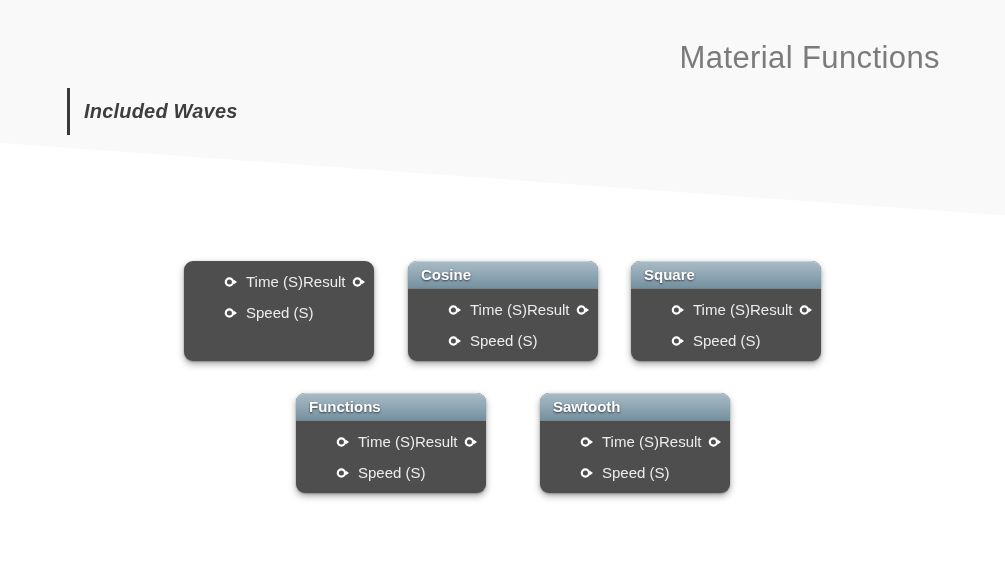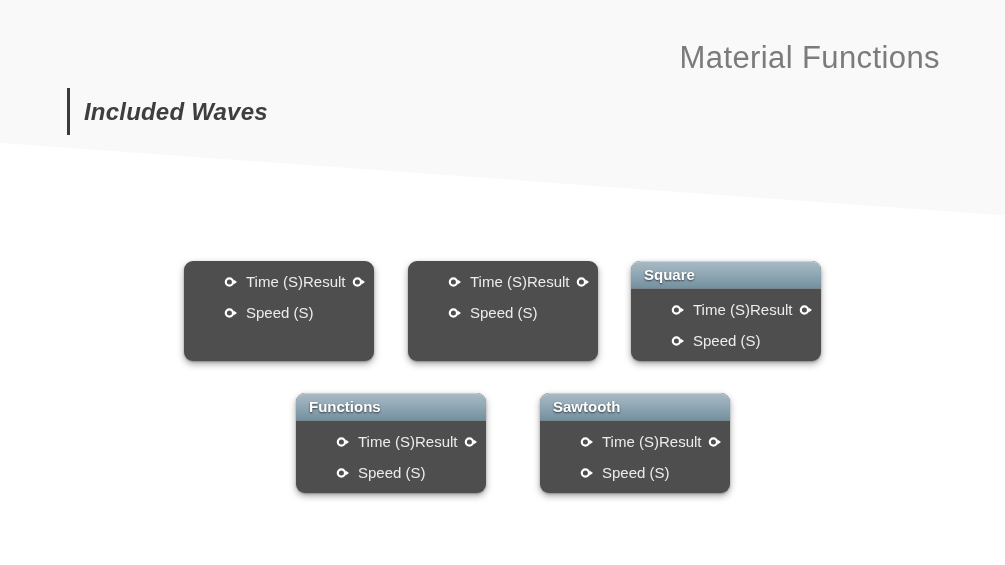--- a/index.html
+++ b/index.html
@@ -51,21 +51,21 @@
     display: flex;
     align-items: center;
   }
   .section-heading-bar {
     width: 3px;
     height: 47px;
     background: #3a3a3a;
     margin-right: 14px;
   }
   .section-heading {
-    font-size: 24px;
+    font-size: 20px;
     font-style: italic;
     font-weight: 600;
     color: var(--heading-text, #3e3e3e);
     letter-spacing: 0.2px;
     white-space: nowrap;
   }
 
   
   .node-card {
     position: absolute;
@@ -157,20 +157,21 @@
               <circle cx="5.4" cy="6" r="3.6" fill="none" stroke="#fff" stroke-width="2.2"></circle>
               <path d="M9.6 3.6 L13 6 L9.6 8.4 Z" fill="#fff"></path>
             </svg>
           <span class="pin-label">Speed (S)</span>
         </span>
       </div>
     </div>
   </div>
 
   <div class="node-card pos-1">
+    <div class="node-header">Cosine</div>
     <div class="node-body">
       <div class="pin-row spread">
         <span class="pin-group in-group">
           <svg class="pin-icon" width="15" height="12" viewBox="0 0 15 12">
               <circle cx="5.4" cy="6" r="3.6" fill="none" stroke="#fff" stroke-width="2.2"></circle>
               <path d="M9.6 3.6 L13 6 L9.6 8.4 Z" fill="#fff"></path>
             </svg>
           <span class="pin-label">Time (S)</span>
         </span>
         <span class="pin-group out-group">

